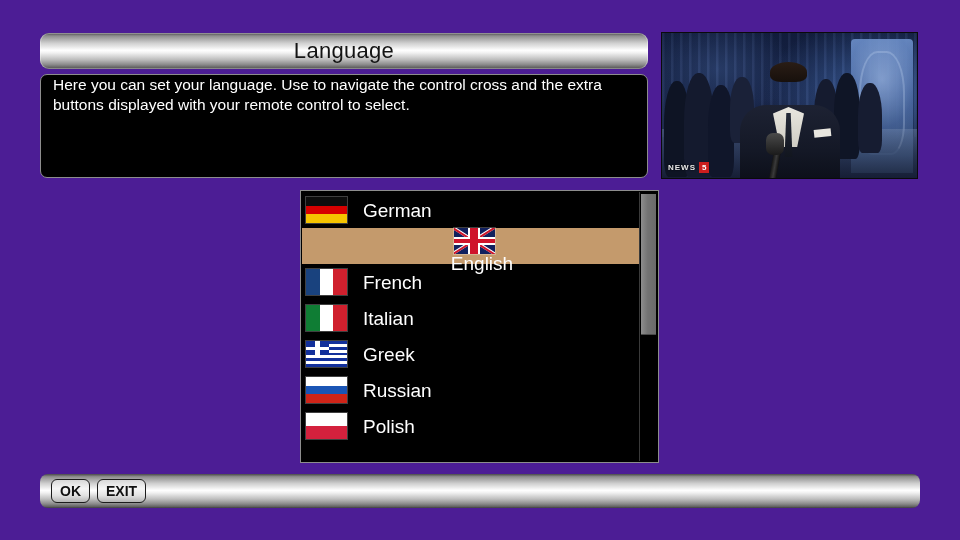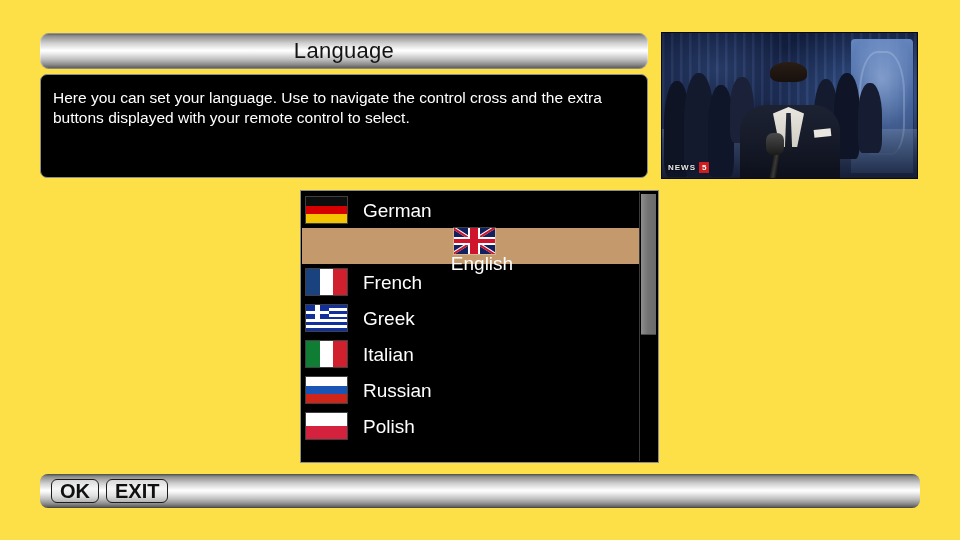--- a/index.html
+++ b/index.html
@@ -14,21 +14,21 @@
     overflow: hidden;
     font-family: "Liberation Sans", sans-serif;
     position: relative;
   }
 
   #screen {
     position: absolute;
     left: 0; top: 0;
     width: 960px;
     height: 540px;
-    background: #fde047;
+    background: #4c1d95;
   }
 
   
   .title-bar {
     position: absolute;
     left: 40px;
     top: 33px;
     width: 608px;
     height: 36px;
     border-radius: 9px;
@@ -59,21 +59,21 @@
   .desc-box {
     position: absolute;
     left: 40px;
     top: 74px;
     width: 608px;
     height: 104px;
     box-sizing: border-box;
     border: 1px solid #8d8d8d;
     border-radius: 7px;
     background: #000000;
-    padding: 13px 12px 0 12px;
+    padding: 0 12px 0 12px;
   }
   .desc-text {
     color: #ffffff;
     font-size: 15.5px;
     line-height: 20px;
     display: block;
     white-space: pre-wrap;
   }
 
   
@@ -342,21 +342,21 @@
     gap: 7px;
     box-sizing: border-box;
   }
   .softkey {
     height: 23px;
     min-width: 34px;
     border: 1.5px solid #1c1c1c;
     border-radius: 6px;
     background: linear-gradient(to bottom, #d8d8d8 0%, #f6f6f6 40%, #e2e2e2 70%, #b5b5b5 100%);
     color: #101010;
-    font-size: 20px;
+    font-size: 14px;
     font-weight: bold;
     display: flex;
     align-items: center;
     justify-content: center;
     padding: 11px 8px;
     box-sizing: border-box;
     line-height: 1;
   }
 </style>
 </head>
@@ -430,43 +430,43 @@
       <div class="lang-row">
         <div class="flag flag-fr">
           <span class="v1"></span>
             <span class="v2"></span>
             <span class="v3"></span>
         </div>
         <span class="lang-label">French</span>
       </div>
 
       <div class="lang-row">
+        <div class="flag flag-it">
+          <span class="v1"></span>
+            <span class="v2"></span>
+            <span class="v3"></span>
+        </div>
+        <span class="lang-label">Italian</span>
+      </div>
+
+      <div class="lang-row">
         <div class="flag flag-gr">
           <span class="s s1"></span>
             <span class="s s2"></span>
             <span class="s s3"></span>
           <span class="s s4"></span>
             <span class="s s5"></span>
           <span class="canton"></span>
             <span class="cv"></span>
             <span class="ch"></span>
         </div>
         <span class="lang-label">Greek</span>
       </div>
 
       <div class="lang-row">
-        <div class="flag flag-it">
-          <span class="v1"></span>
-            <span class="v2"></span>
-            <span class="v3"></span>
-        </div>
-        <span class="lang-label">Italian</span>
-      </div>
-
-      <div class="lang-row">
         <div class="flag flag-ru">
           <span class="b1"></span>
             <span class="b2"></span>
             <span class="b3"></span>
         </div>
         <span class="lang-label">Russian</span>
       </div>
 
       <div class="lang-row">
         <div class="flag flag-pl">

